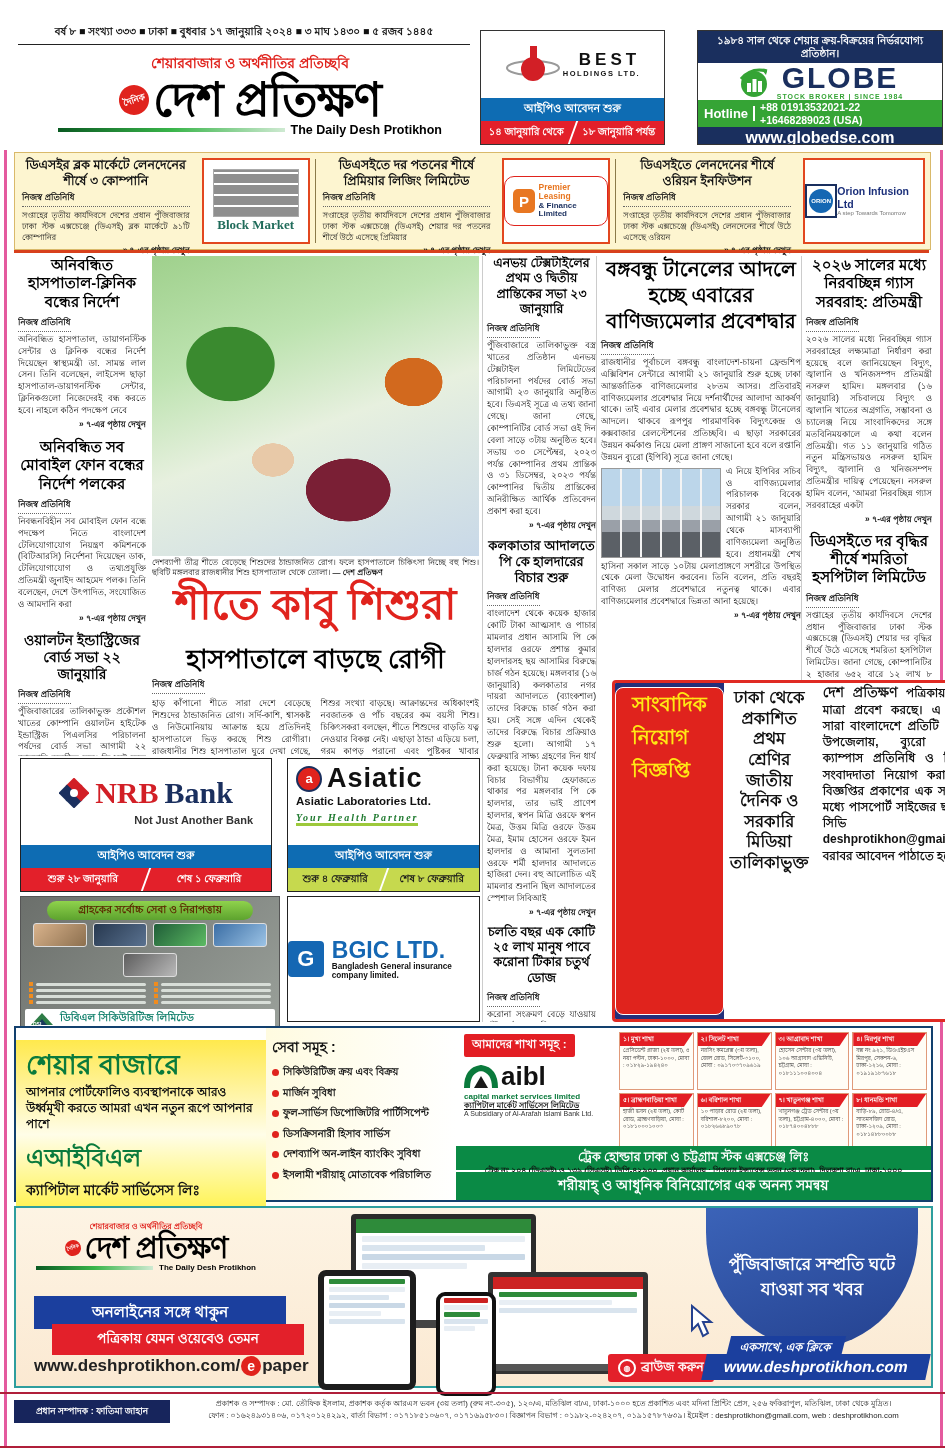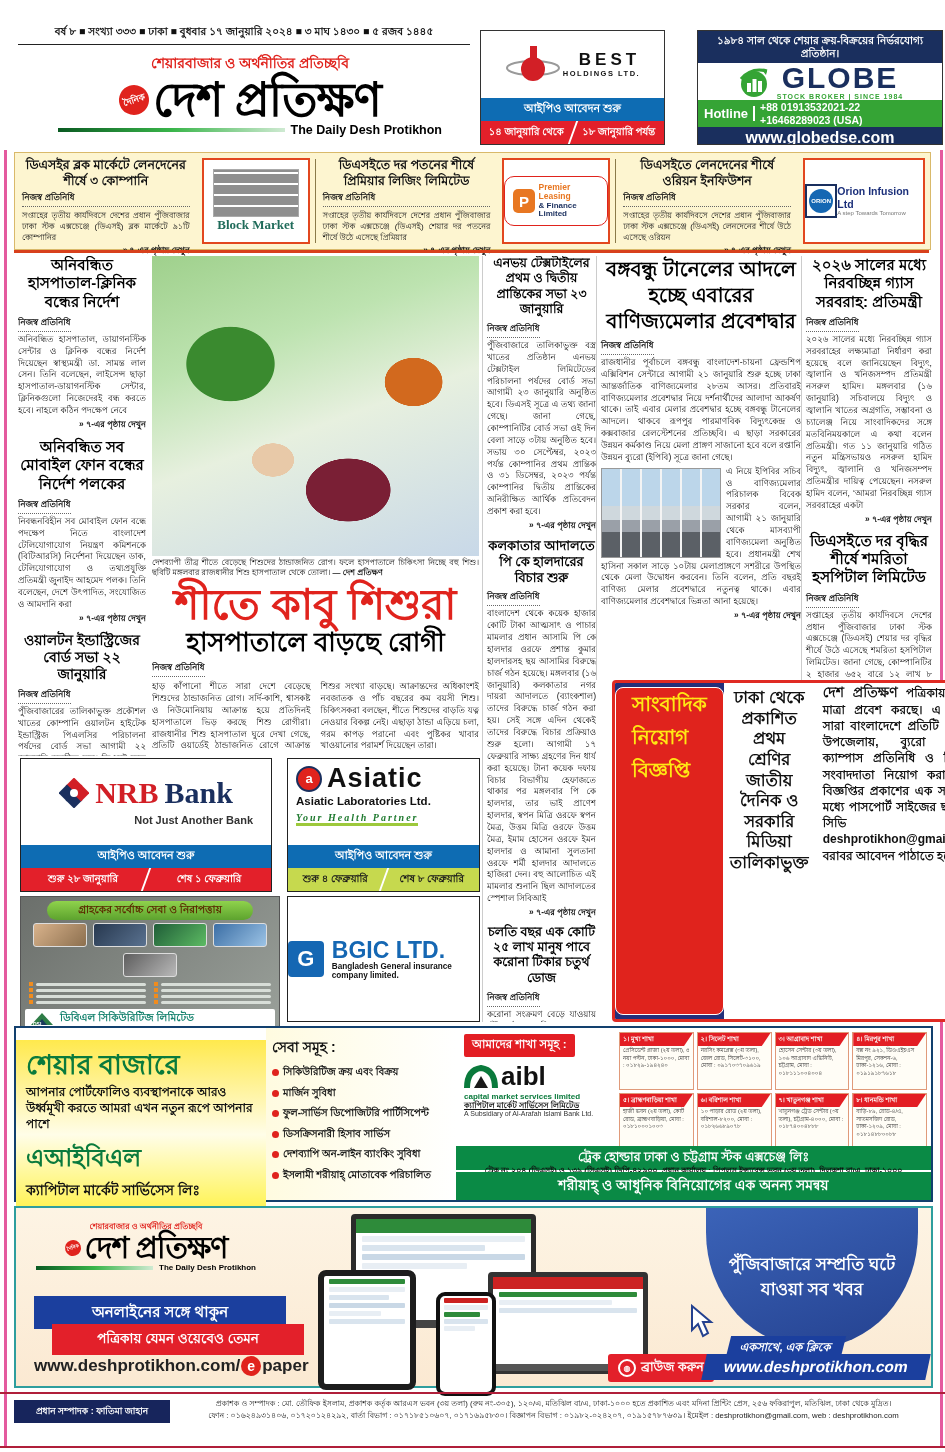--- a/index.html
+++ b/index.html
@@ -70,21 +70,21 @@
   .rcol{left:801px;top:0;width:126px;height:424px;border-left:1px solid #ccc;padding-left:4px}
   .lead-photo{width:327px;height:300px;background:
       radial-gradient(95px 80px at 24% 36%,#3a8a2f 0 46%,transparent 47%),
       radial-gradient(70px 52px at 60% 78%,#7a1f35 0 60%,transparent 61%),
       radial-gradient(38px 30px at 37% 68%,#e8c9a8 0 55%,transparent 56%),
       radial-gradient(55px 46px at 80% 42%,#d2691e 0 52%,transparent 53%),
       linear-gradient(160deg,#9fd08c 0%,#bde3b0 30%,#e7f0df 55%,#c8d8e8 100%)}
   .cap{font-size:8px;line-height:1.3;text-align:justify;margin-top:2px}
   .cap .cr{font-weight:700;white-space:nowrap}
   .lead-h{color:#e0231d;font-weight:800;font-size:42px;text-align:center;line-height:1.05;margin-top:4px}
-  .lead-s{color:#000;font-weight:800;font-size:26px;text-align:center;line-height:1.05;margin-top:2px}
+  .lead-s{color:#000;font-weight:800;font-size:26px;text-align:center;line-height:1.05;margin-top:19px}
   .lead-body{column-count:2;column-gap:10px;margin-top:2px}
   .fair-photo{width:118px;height:88px;float:left;margin:2px 5px 2px 0;border:1px solid #999;
       background:
       repeating-linear-gradient(90deg,transparent 0 18px,#f4f4f4 18px 20px),
       linear-gradient(180deg,#bcd6ea 0 42%,#cfd8dd 42% 58%,#9aa0a8 58% 72%,#5b6066 72% 100%)}
   
   .ad-nrb{left:20px;top:502px;width:250px;height:132px;border:1.5px solid #222;background:#fff;
           display:flex;flex-direction:column}
   .nrb-logo{flex:1;display:flex;align-items:center;justify-content:center;gap:6px;flex-direction:column}
   .nrb-row{display:flex;align-items:center;gap:6px}

